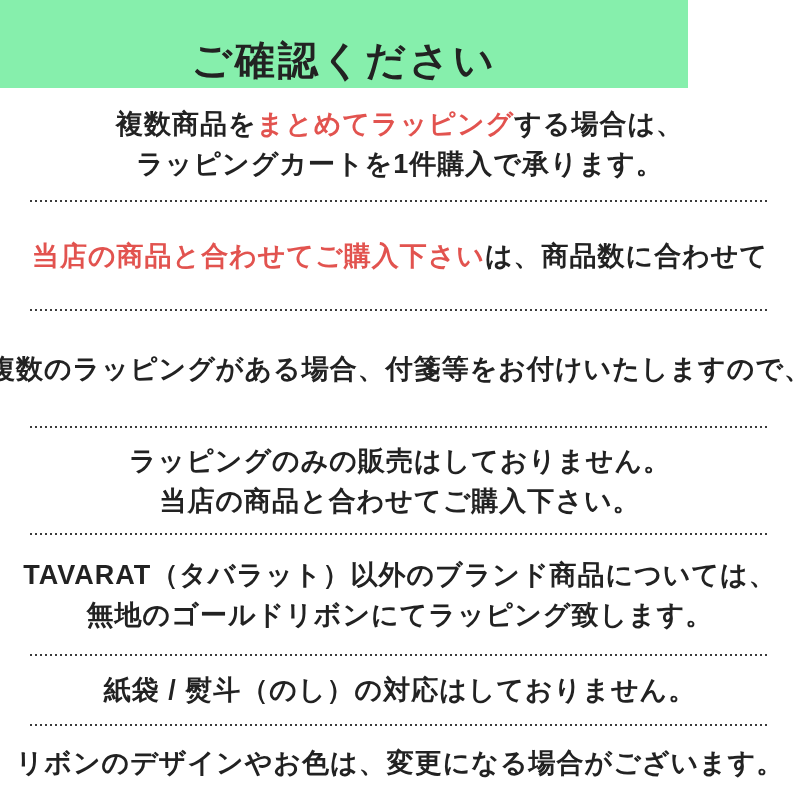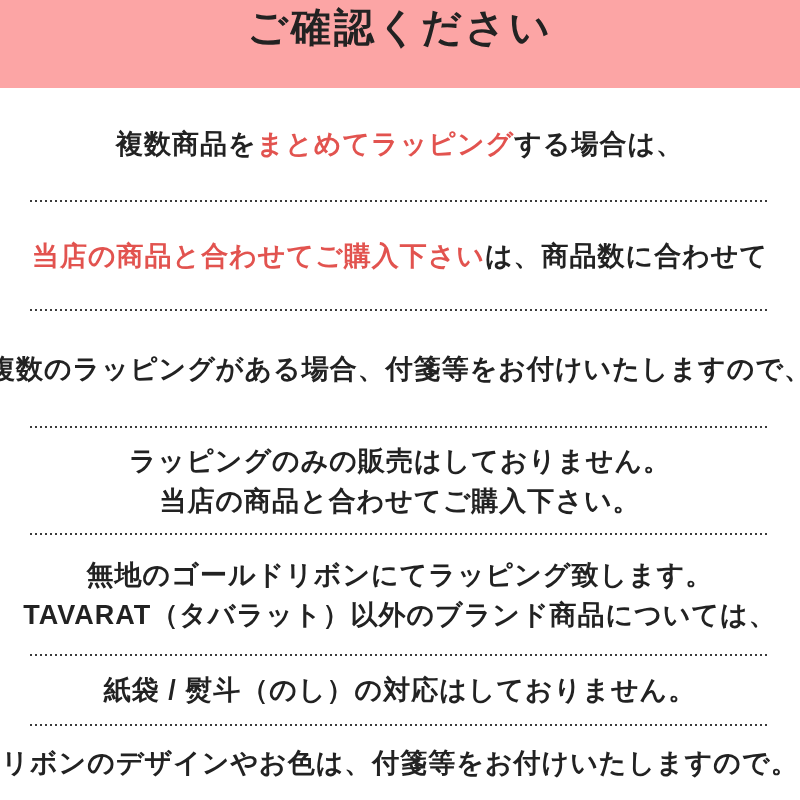--- a/index.html
+++ b/index.html
@@ -7,25 +7,25 @@
   body {
     width: 800px;
     height: 800px;
     background: #ffffff;
     font-family: "Liberation Sans", "DejaVu Sans", sans-serif;
     font-weight: bold;
     color: #222222;
     overflow: hidden;
   }
   .header-band {
-    width: 800px;
+    width: 688px;
     height: 88px;
-    background: #fca5a5;
+    background: #86efac;
     display: flex;
-    align-items: flex-start;
+    align-items: flex-end;
     justify-content: center;
   }
   .page-title {
     margin: 0;
     font-size: 40px;
     letter-spacing: 3px;
     color: #222222;
   }
   .notice-section {
     display: flex;
@@ -51,20 +51,21 @@
 </style>
 </head>
 <body>
 
 <div class="header-band">
   <h1 class="page-title">ご確認ください</h1>
 </div>
 
 <div class="notice-section" style="height:112px">
   <div class="notice-line"><span class="seg">複数商品を</span><span class="seg red">まとめてラッピング</span><span class="seg">する場合は、</span></div>
+  <div class="notice-line"><span class="seg">ラッピングカートを1件購入で承ります。</span></div>
 </div>
 
 <div class="dotted-divider"></div>
 
 <div class="notice-section" style="height:107px">
   <div class="notice-line"><span class="seg red">当店の商品と合わせてご購入下さい</span><span class="seg">は、商品数に合わせて</span></div>
 </div>
 
 <div class="dotted-divider"></div>
 
@@ -75,27 +76,27 @@
 <div class="dotted-divider"></div>
 
 <div class="notice-section" style="height:105px">
   <div class="notice-line"><span class="seg">ラッピングのみの販売はしておりません。</span></div>
   <div class="notice-line"><span class="seg">当店の商品と合わせてご購入下さい。</span></div>
 </div>
 
 <div class="dotted-divider"></div>
 
 <div class="notice-section" style="height:119px">
+  <div class="notice-line"><span class="seg">TAVARAT（タバラット）以外のブランド商品については、</span></div>
   <div class="notice-line"><span class="seg">無地のゴールドリボンにてラッピング致します。</span></div>
-  <div class="notice-line"><span class="seg">TAVARAT（タバラット）以外のブランド商品については、</span></div>
 </div>
 
 <div class="dotted-divider"></div>
 
 <div class="notice-section" style="height:68px">
   <div class="notice-line"><span class="seg">紙袋 / 熨斗（のし）の対応はしておりません。</span></div>
 </div>
 
 <div class="dotted-divider"></div>
 
 <div class="notice-section" style="height:74px">
-  <div class="notice-line"><span class="seg">リボンのデザインやお色は、付箋等をお付けいたしますので。</span></div>
+  <div class="notice-line"><span class="seg">リボンのデザインやお色は、変更になる場合がございます。</span></div>
 </div>
 
 </body></html>

